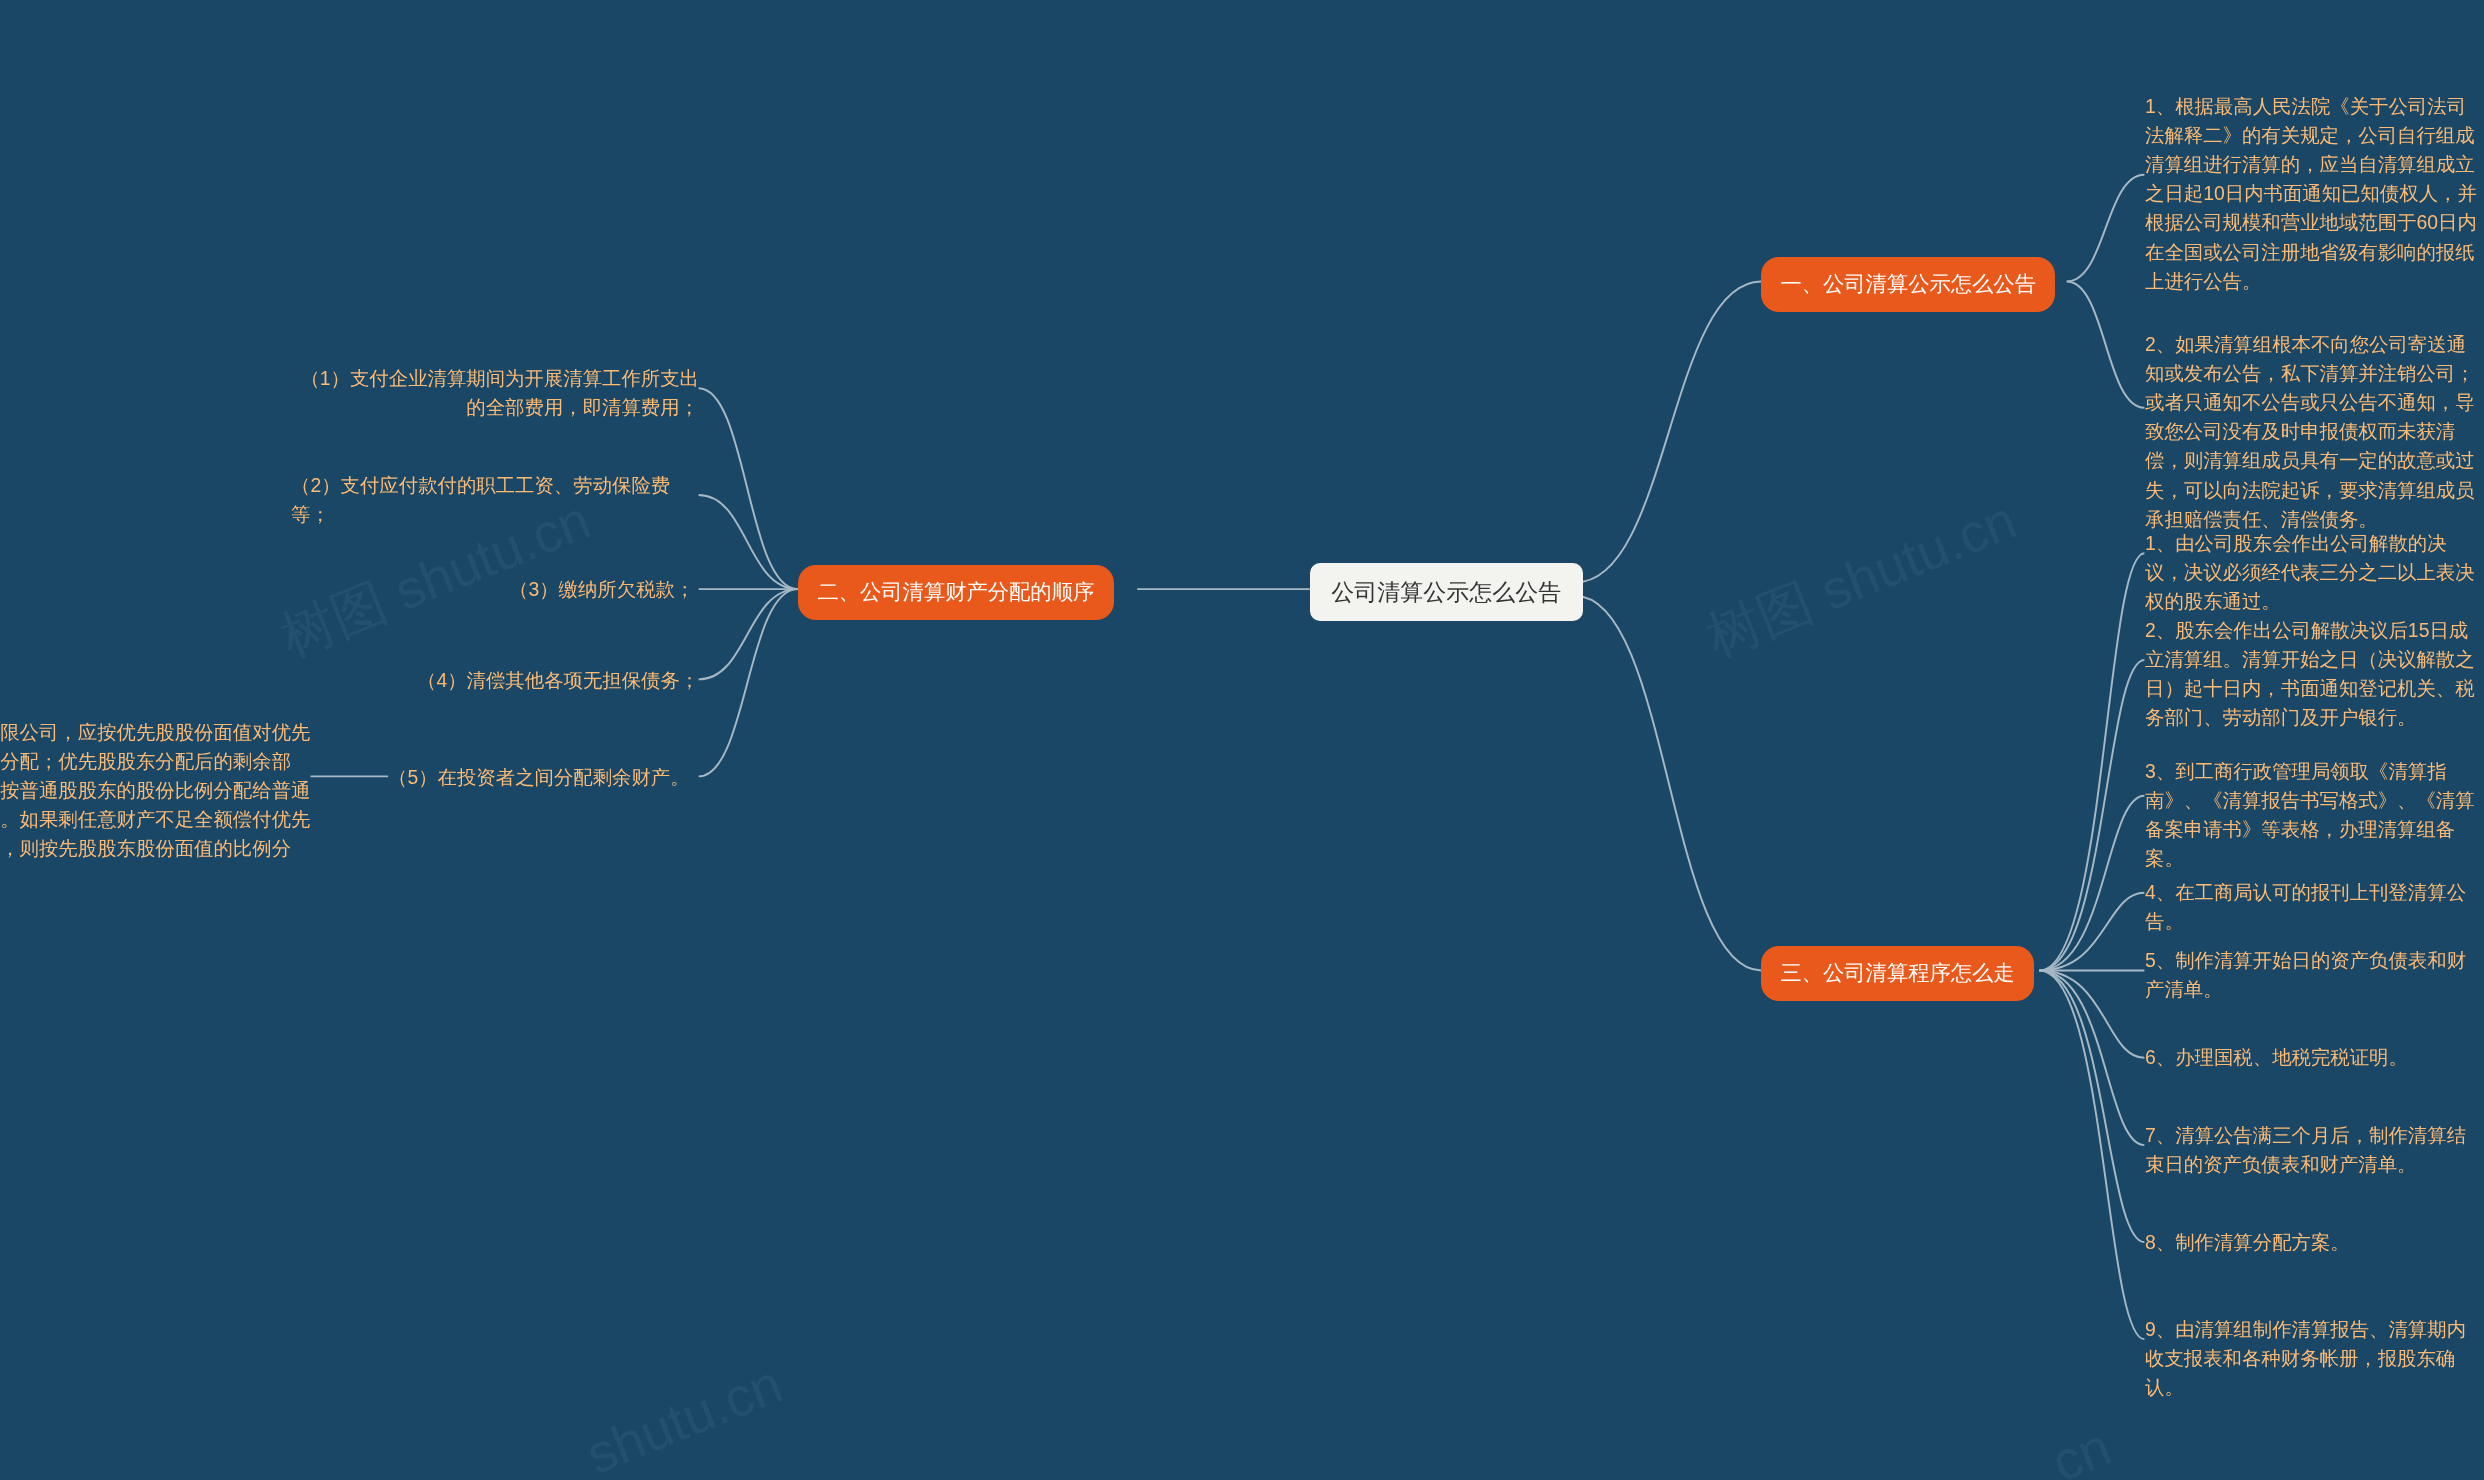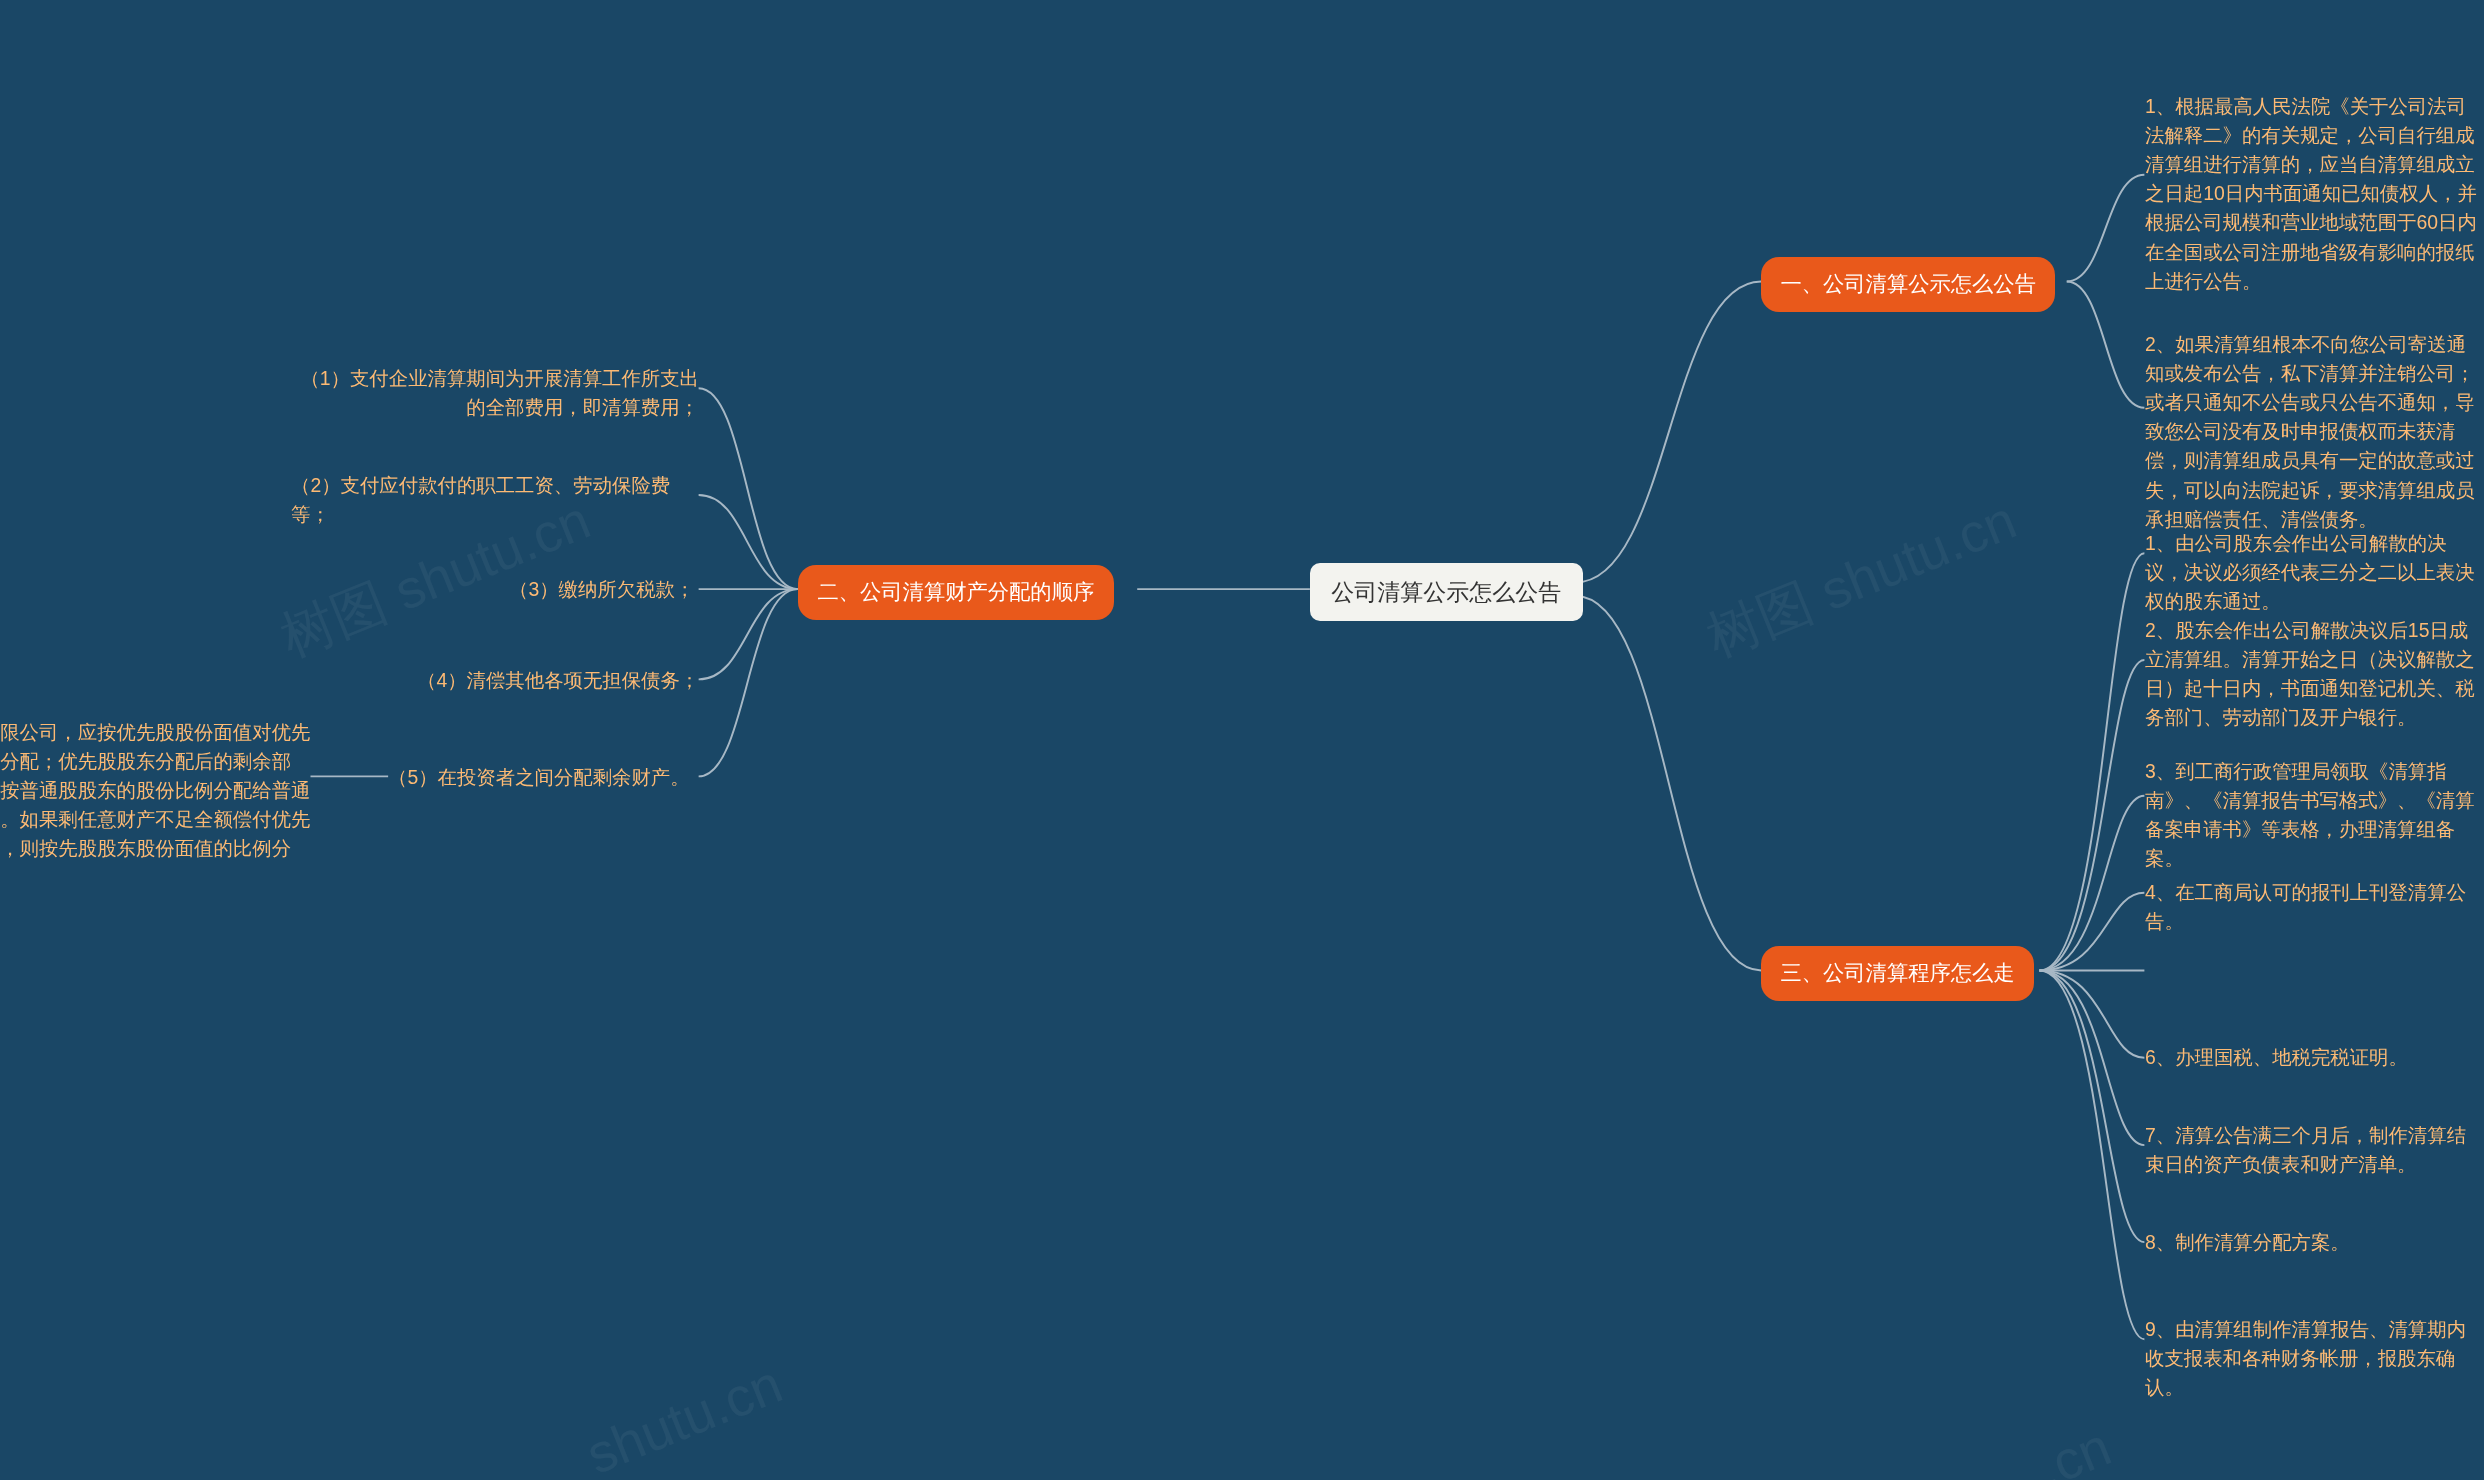--- a/index.html
+++ b/index.html
@@ -71,20 +71,23 @@
 </div>
 <div class="node leaf" style="left:2145px;top:616px">
   <span>2、股东会作出公司解散决议后15日成立清算组。清算开始之日（决议解散之日）起十日内，书面通知登记机关、税务部门、劳动部门及开户银行。</span>
 </div>
 <div class="node leaf" style="left:2145px;top:757px">
   <span>3、到工商行政管理局领取《清算指南》、《清算报告书写格式》、《清算备案申请书》等表格，办理清算组备案。</span>
 </div>
 <div class="node leaf" style="left:2145px;top:878px">
   <span>4、在工商局认可的报刊上刊登清算公告。</span>
 </div>
+<div class="node leaf" style="left:2145px;top:946px">
+  <span>5、制作清算开始日的资产负债表和财产清单。</span>
+</div>
 <div class="node leaf" style="left:2145px;top:1043px">
   <span>6、办理国税、地税完税证明。</span>
 </div>
 <div class="node leaf" style="left:2145px;top:1121px">
   <span>7、清算公告满三个月后，制作清算结束日的资产负债表和财产清单。</span>
 </div>
 <div class="node leaf" style="left:2145px;top:1228px">
   <span>8、制作清算分配方案。</span>
 </div>
 <div class="node leaf" style="left:2145px;top:1315px">

